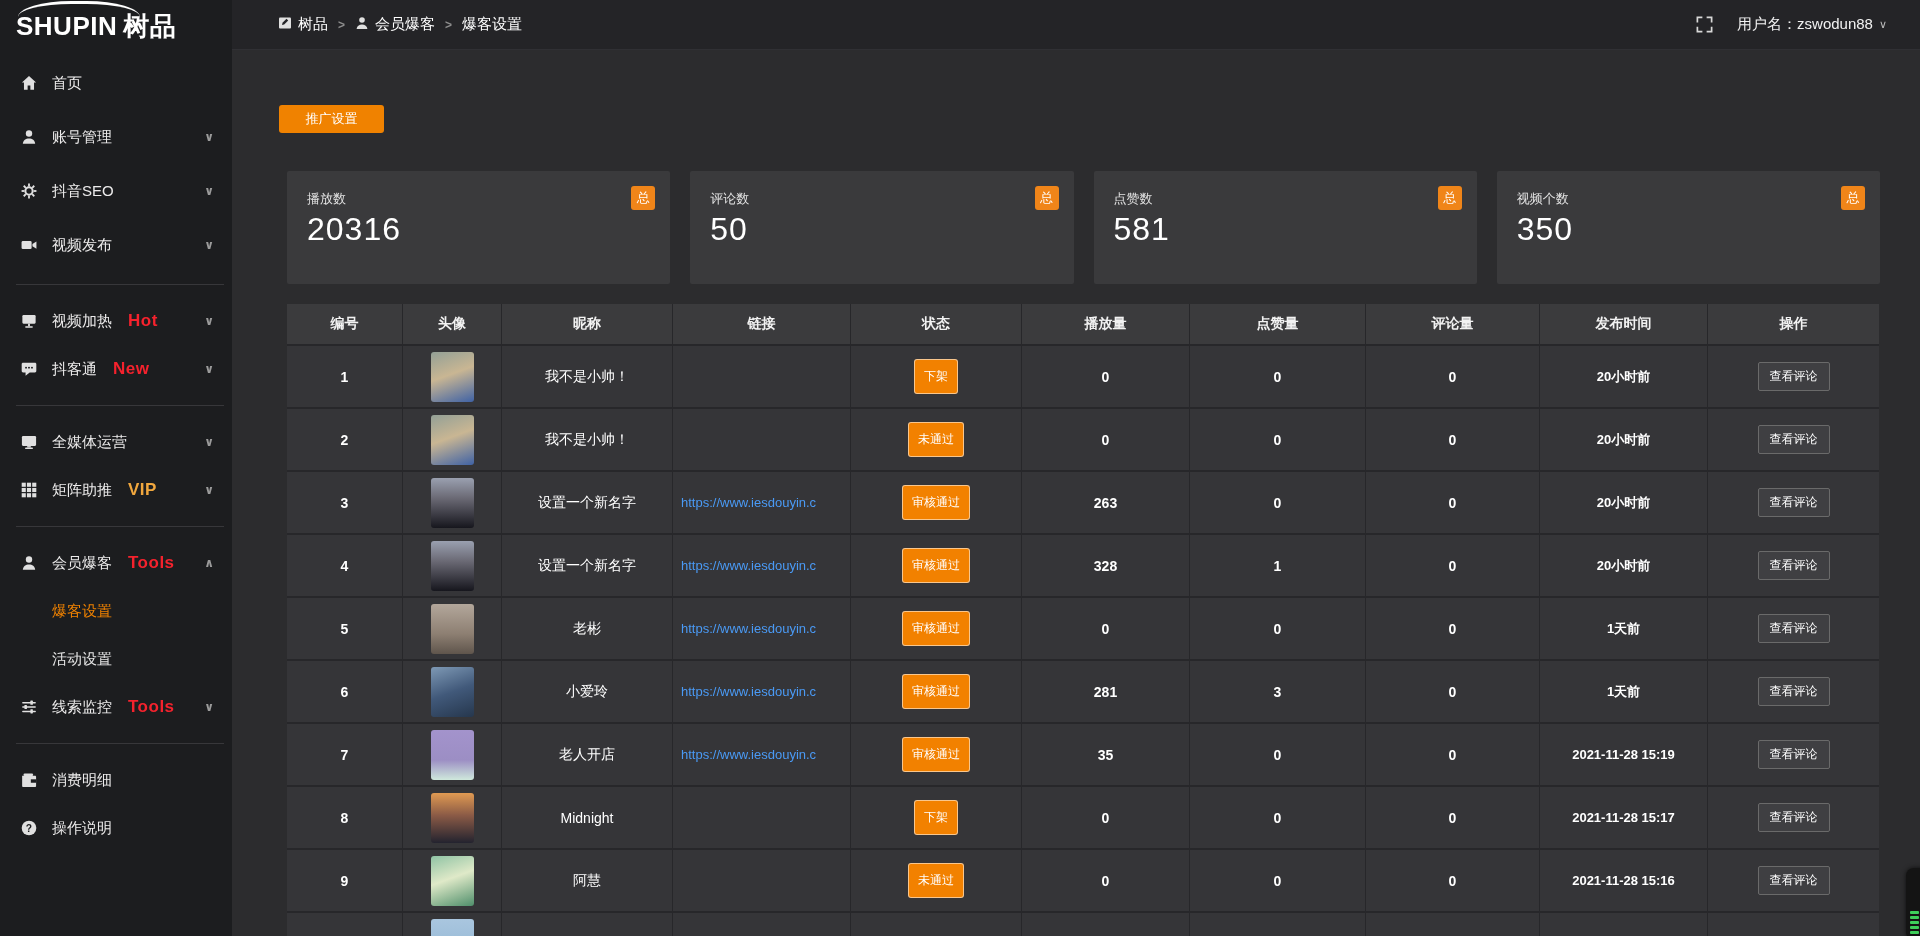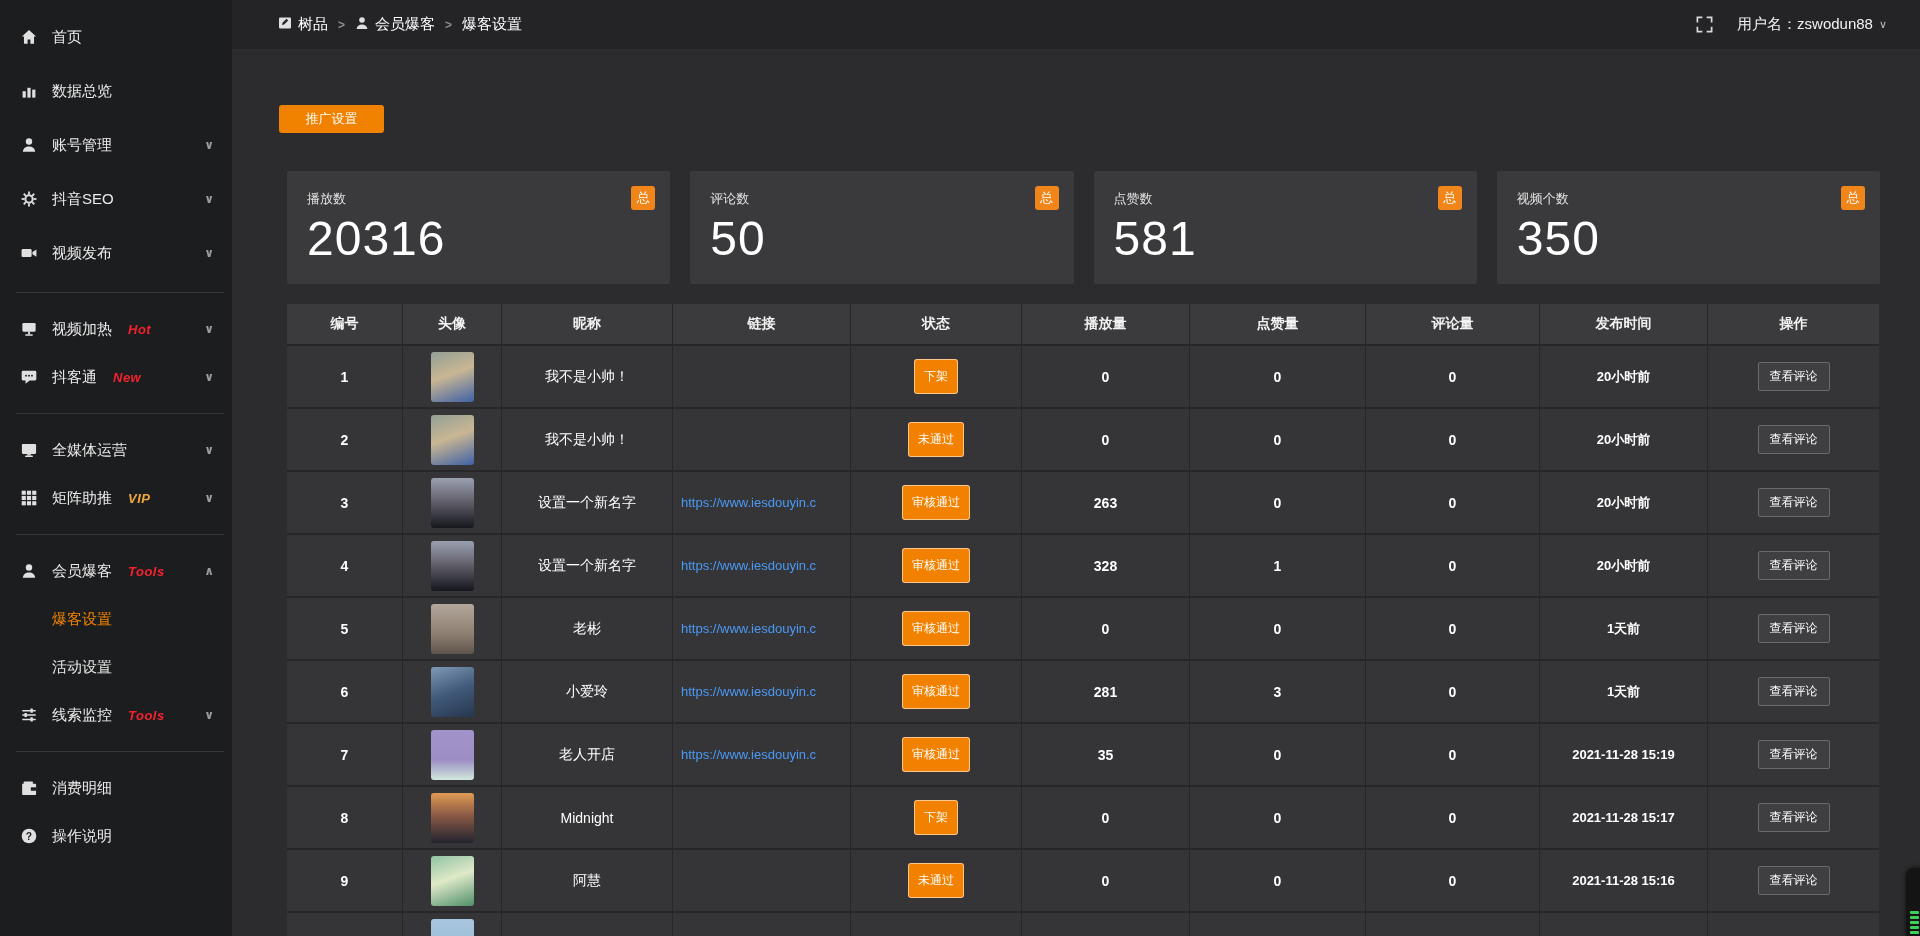--- a/index.html
+++ b/index.html
@@ -16,21 +16,21 @@
   .logo-wrap { position:relative; font-weight:900; font-size:26px; color:#fff; white-space:nowrap; letter-spacing:0.5px; }
   .logo-arc { position:absolute; left:2px; top:-8px; width:122px; height:16px;
               border-top:3px solid #fff; border-radius:60px 60px 0 0 / 18px 18px 0 0; }
   .logo-cn { margin-left:6px; }
   .menu { padding-top:10px; }
   .menu-item { position:relative; height:54px; display:flex; align-items:center; padding:0 18px 0 20px; cursor:pointer; }
   .menu-item.small { height:48px; }
   .micon { width:17px; height:17px; margin-right:15px; display:flex; align-items:center; justify-content:center; flex:none; }
   .micon svg { width:16px; height:16px; }
   .menu-label { font-size:15px; color:#ecebeb; }
-  .menu-badge { font-size:13px; font-weight:bold; font-style:italic; margin-left:16px; letter-spacing:0.5px; }
+  .menu-badge { font-size:17px; font-weight:bold; margin-left:16px; letter-spacing:0.5px; }
   .menu-chevron { position:absolute; right:18px; color:#9b9b9b; font-size:12px; font-weight:bold; }
   .mdivider { height:25px; display:flex; align-items:center; }
   .mdivider::after { content:""; flex:1; height:1px; background:#37373a; margin:0 8px 0 16px; }
   .sub-item { height:48px; display:flex; align-items:center; padding-left:52px; font-size:15px; color:#e6e6e6; cursor:pointer; }
   .sub-item.active { color:#f08200; }
   
   .topbar { position:absolute; left:232px; top:0; right:0; height:50px; background:#242427;
             border-bottom:1px solid #303034; display:flex; align-items:center;
             justify-content:space-between; padding:0 33px 0 46px; z-index:4; }
   .crumb { display:flex; align-items:center; font-size:15px; color:#fff; }
@@ -42,21 +42,21 @@
   .user-drop { display:flex; align-items:center; gap:6px; font-size:15px; color:#f2f2f2; cursor:pointer; }
   .user-drop i { font-style:normal; font-size:11px; color:#bbb; }
   
   .main { position:absolute; left:232px; top:50px; right:0; bottom:0; }
   .promo-btn { position:absolute; left:47px; top:55px; width:105px; height:28px;
                background:#f08200; color:#fff; font-size:13px; border:none; border-radius:3px;
                cursor:pointer; font-family:inherit; }
   .stats { position:absolute; left:55px; top:121px; width:1593px; display:flex; gap:20px; }
   .card { flex:1; height:113px; background:#3a3a3c; border-radius:2px; position:relative; padding:19px 20px; }
   .card-label { font-size:13px; color:#e3e3e3; }
-  .card-value { font-size:48px; font-weight:300; color:#fff; margin-top:3px; letter-spacing:1px; }
+  .card-value { font-size:32px; font-weight:300; color:#fff; margin-top:3px; letter-spacing:1px; }
   .card-badge { position:absolute; top:15px; right:15px; min-width:24px; height:24px; padding:0 5px;
                 background:#f08519; border-radius:3px; color:#fff; font-size:13px;
                 display:flex; align-items:center; justify-content:center; }
   
   .dtable { position:absolute; left:55px; top:254px; background:#27272a;
             display:grid; gap:2px 1px;
             grid-template-columns:115px 98px 170px 177px 170px 167px 175px 173px 167px 171px;
             grid-template-rows:40px; grid-auto-rows:61px; }
   .trow { display:contents; }
   .th { background:#3b3b3d; display:flex; align-items:center; justify-content:center;
@@ -74,38 +74,33 @@
   .time { font-weight:700; font-size:13px; }
   
   .edge-widget { position:absolute; right:-20px; top:868px; width:34px; height:72px;
                  background:#141414; border-radius:8px; z-index:9; box-shadow:0 0 5px rgba(0,0,0,.7); cursor:pointer; }
   .edge-widget .bar { position:absolute; left:4px; width:9px; height:3px; background:#3ecf5a; border-radius:1px; }
 </style>
 </head>
 <body>
 
 <aside class="sidebar">
+  <div class="logo">
+    <div class="logo-wrap">
+      <span class="logo-arc"></span><span>SHUPIN</span><span class="logo-cn">树品</span>
+    </div>
+  </div>
   <nav class="menu" id="sidebar-menu">
       <div class="menu-item">
         <span class="micon">
           <svg viewBox="0 0 14 14" fill="#e0e0e0">
             <path d="M7 .8L.8 6.6h1.8V13h3.2V9.2h2.4V13h3.2V6.6h1.8z"></path>
           </svg>
         </span>
         <span class="menu-label">首页</span>
-      </div>
-      <div class="menu-item">
-        <span class="micon">
-          <svg viewBox="0 0 14 14" fill="#e0e0e0">
-            <rect x="1.4" y="7.2" width="2.8" height="5.6"></rect>
-            <rect x="5.6" y="4.2" width="2.8" height="8.6"></rect>
-            <rect x="9.8" y="5.8" width="2.8" height="7"></rect>
-          </svg>
-        </span>
-        <span class="menu-label">数据总览</span>
       </div>
       <div class="menu-item">
         <span class="micon">
           <svg viewBox="0 0 14 14" fill="#e0e0e0">
             <circle cx="7" cy="4" r="2.8"></circle>
             <path d="M1.6 13c.3-3 2.5-4.6 5.4-4.6s5.1 1.6 5.4 4.6z"></path>
           </svg>
         </span>
         <span class="menu-label">账号管理</span>
         <span class="menu-chevron">∨</span>

